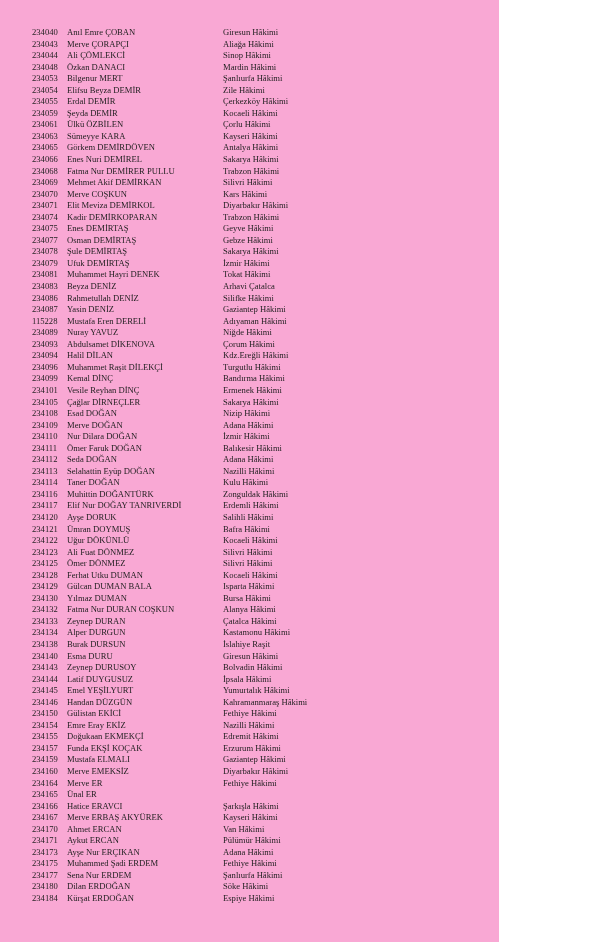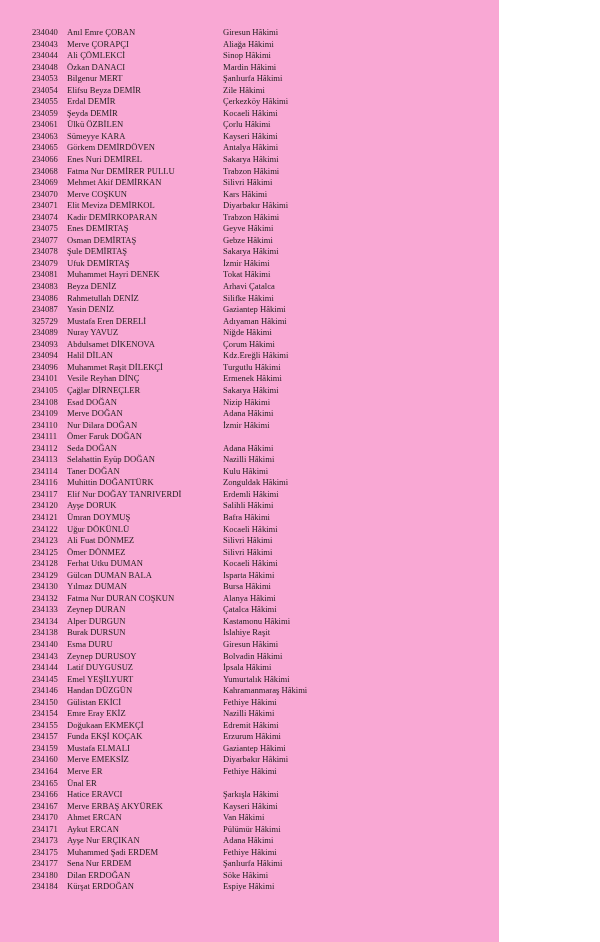--- a/index.html
+++ b/index.html
@@ -194,21 +194,21 @@
     <span class="c-duty">Silifke Hâkimi</span>
   </div>
 
   <div class="row">
     <span class="c-no">234087</span>
     <span class="c-name">Yasin DENİZ</span>
     <span class="c-duty">Gaziantep Hâkimi</span>
   </div>
 
   <div class="row">
-    <span class="c-no">325729</span>
+    <span class="c-no">115228</span>
     <span class="c-name">Mustafa Eren DERELİ</span>
     <span class="c-duty">Adıyaman Hâkimi</span>
   </div>
 
   <div class="row">
     <span class="c-no">234089</span>
     <span class="c-name">Nuray YAVUZ</span>
     <span class="c-duty">Niğde Hâkimi</span>
   </div>
 
@@ -223,20 +223,25 @@
     <span class="c-name">Halil DİLAN</span>
     <span class="c-duty">Kdz.Ereğli Hâkimi</span>
   </div>
 
   <div class="row">
     <span class="c-no">234096</span>
     <span class="c-name">Muhammet Raşit DİLEKÇİ</span>
     <span class="c-duty">Turgutlu Hâkimi</span>
   </div>
 
+  <div class="row">
+    <span class="c-no">234099</span>
+    <span class="c-name">Kemal DİNÇ</span>
+    <span class="c-duty">Bandırma Hâkimi</span>
+  </div>
 
   <div class="row">
     <span class="c-no">234101</span>
     <span class="c-name">Vesile Reyhan DİNÇ</span>
     <span class="c-duty">Ermenek Hâkimi</span>
   </div>
 
 
   <div class="row">
     <span class="c-no">234105</span>
@@ -258,20 +263,21 @@
 
   <div class="row">
     <span class="c-no">234110</span>
     <span class="c-name">Nur Dilara DOĞAN</span>
     <span class="c-duty">İzmir Hâkimi</span>
   </div>
 
   <div class="row">
     <span class="c-no">234111</span>
     <span class="c-name">Ömer Faruk DOĞAN</span>
+    <span class="c-duty">Balıkesir Hâkimi</span>
   </div>
 
   <div class="row">
     <span class="c-no">234112</span>
     <span class="c-name">Seda DOĞAN</span>
     <span class="c-duty">Adana Hâkimi</span>
   </div>
 
   <div class="row">
     <span class="c-no">234113</span>

